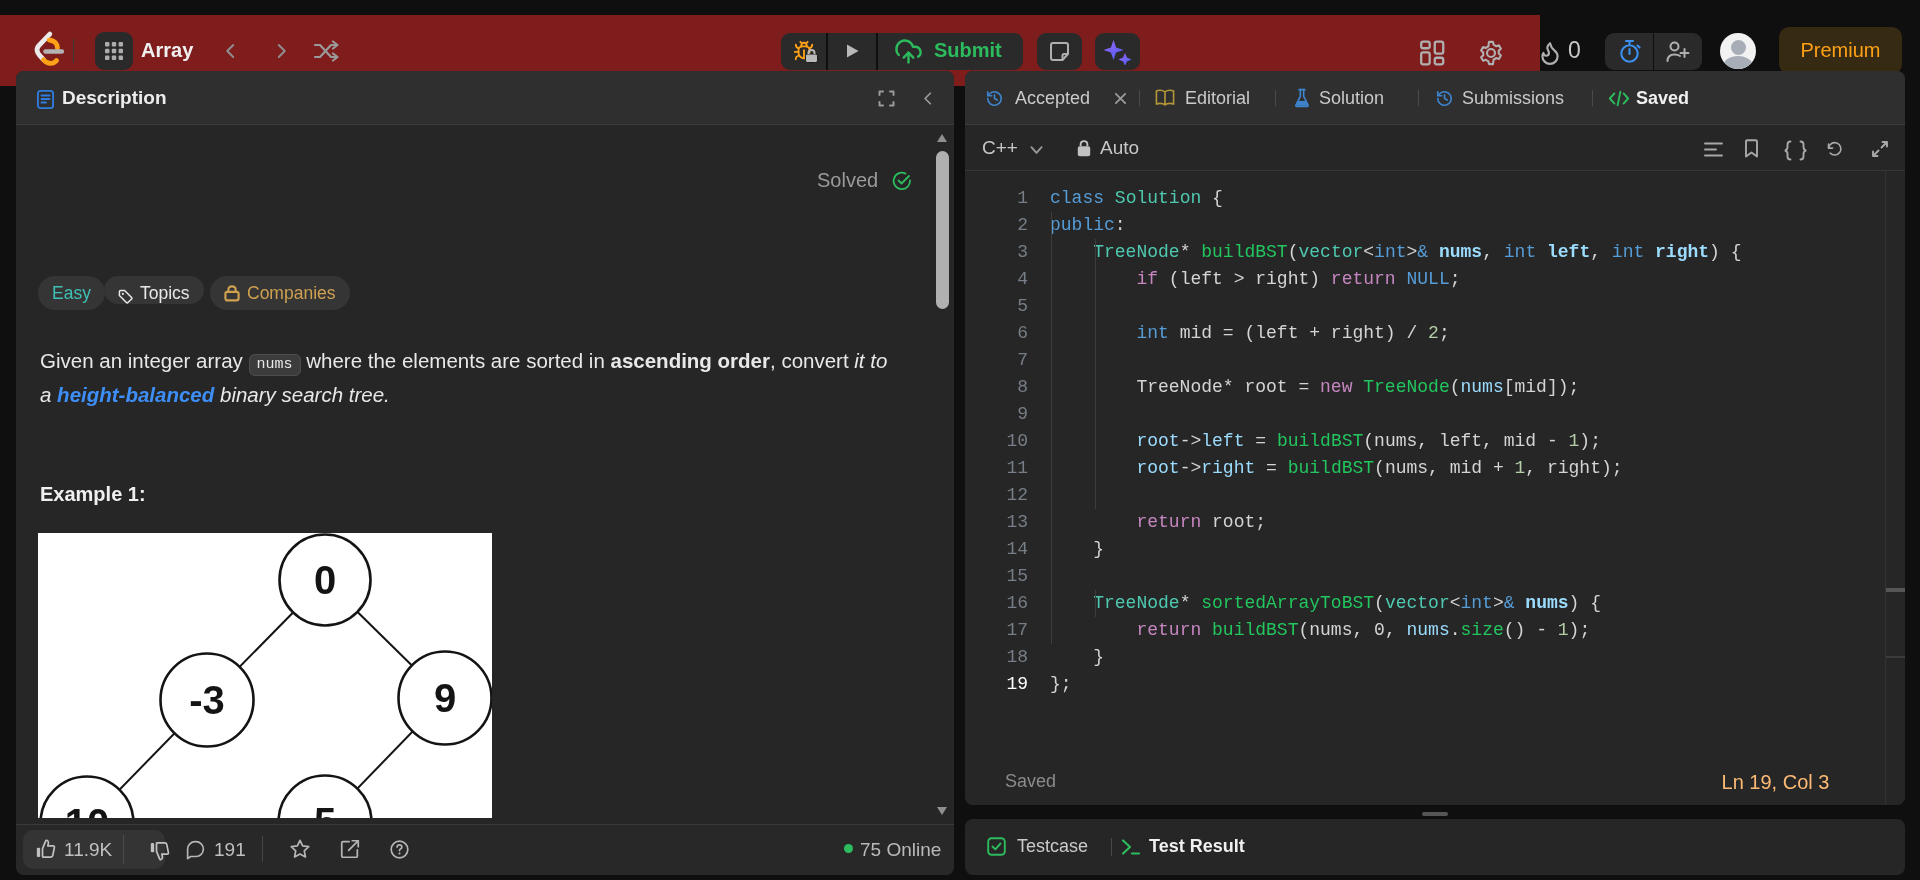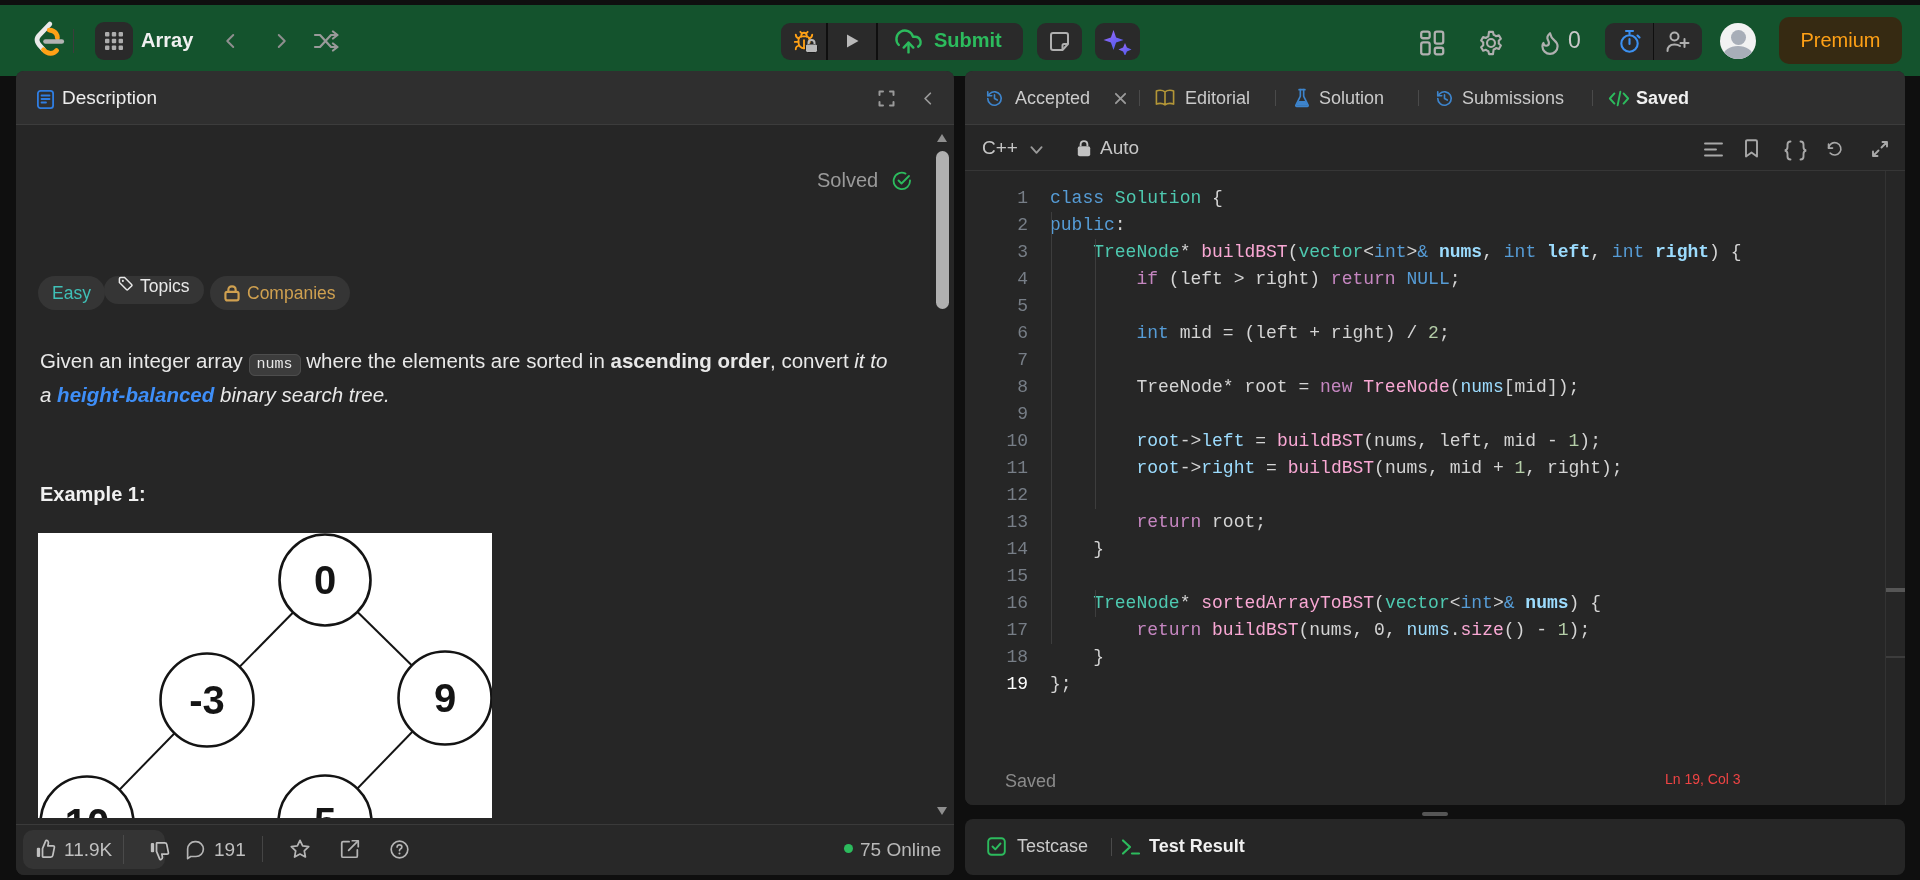--- a/index.html
+++ b/index.html
@@ -3,27 +3,27 @@
 <meta charset="utf-8">
 <style>
 *{margin:0;padding:0;box-sizing:border-box}
 html,body{width:1920px;height:880px;background:#0f0f0f;font-family:"Liberation Sans",sans-serif;overflow:hidden;position:relative}
 .abs{position:absolute}
 svg{display:block}
 
 .panel{position:absolute;background:#262626;border-radius:8px;overflow:hidden}
 
 .cd{font-family:"Liberation Mono",monospace;font-size:18px;line-height:27px;white-space:pre;color:#d4d4d4}
-.k{color:#569cd6}.t{color:#4ec9b0}.f{color:#f9a8d4}.p{color:#9cdcfe}.c{color:#c586c0}.n{color:#b5cea8}.b{font-weight:bold}
+.k{color:#569cd6}.t{color:#4ec9b0}.f{color:#22c55e}.p{color:#9cdcfe}.c{color:#c586c0}.n{color:#b5cea8}.b{font-weight:bold}
 .ln{position:absolute;width:50px;text-align:right;color:#777e87;font-family:"Liberation Mono",monospace;font-size:18px;line-height:27px}
 </style>
 </head>
 <body>
 
-<div class="abs" id="nav" style="left:0;top:5px;width:1920px;height:71px;background:#14532d">
+<div class="abs" id="nav" style="left:0;top:15px;width:1540px;height:71px;background:#7f1d1d">
 
   <svg class="abs" style="left:28px;top:12px" width="42" height="48" viewBox="0 0 42 48" fill="none" stroke-linecap="round">
     <path d="M21.8 7.1 L10.8 18.6 Q8.3 21.5 9.3 24.6 Q9.8 26.2 11.2 27.8 L15.5 32.7" stroke="#eaeaea" stroke-width="4.8"></path>
     <path d="M15.5 32.7 Q18.5 36.2 22.5 36.4 Q26.3 36.5 28.6 33.6" stroke="#ffa116" stroke-width="4.8"></path>
     <path d="M21.3 13.1 Q25.8 13.3 28 16.3 Q29.4 18.2 29.4 21.0" stroke="#ffa116" stroke-width="4.8"></path>
     <path d="M17.5 24.5 H33.8" stroke="#b3b3b3" stroke-width="4.6"></path>
   </svg>
   <div class="abs" style="left:73px;top:24px;width:1px;height:24px;background:#3c3c3c"></div>
 
   <div class="abs" style="left:95px;top:17px;width:38px;height:38px;background:#2a2a2a;border-radius:9px">
@@ -144,36 +144,36 @@
   <div class="abs" style="left:1779px;top:12px;width:123px;height:47px;display:flex;align-items:center;justify-content:center;font-size:20px;font-weight:500;color:#ffa116">Premium</div>
 </div>
 
 <div class="panel" style="left:16px;top:71px;width:938px;height:804px">
 
   <div class="abs" style="left:0;top:0;width:938px;height:54px;background:#2f2f2f;border-bottom:1px solid #3c3c3c"></div>
   <svg class="abs" style="left:21px;top:19px" width="17" height="19" viewBox="0 0 17 19">
     <rect x="0.9" y="0.9" width="15.2" height="17.2" rx="2.6" fill="none" stroke="#2f7de1" stroke-width="1.8"></rect>
     <path d="M4.5 5.5 H12.5 M4.5 9 H12.5 M4.5 12.5 H9" stroke="#2f7de1" stroke-width="1.8" stroke-linecap="round"></path>
   </svg>
-  <div class="abs" style="left:46px;top:16px;font-size:19px;font-weight:400;color:#ededed">Description</div>
+  <div class="abs" style="left:46px;top:16px;font-size:19px;font-weight:700;color:#ededed">Description</div>
   <svg class="abs" style="left:862px;top:19px" width="17" height="17" viewBox="0 0 17 17" fill="none" stroke="#9a9a9a" stroke-width="2" stroke-linecap="round" stroke-linejoin="round">
     <path d="M1.5 5 V1.5 H5 M12 1.5 H15.5 V5 M15.5 12 V15.5 H12 M5 15.5 H1.5 V12"></path>
   </svg>
   <svg class="abs" style="left:905px;top:20px" width="14" height="15" viewBox="0 0 24 24" fill="none" stroke="#9a9a9a" stroke-width="3" stroke-linecap="round" stroke-linejoin="round">
       <polyline points="16,3 7,12 16,21"></polyline>
     </svg>
 
   <div class="abs" style="left:801px;top:98px;font-size:20px;color:#9a9a9a">Solved</div>
   <svg class="abs" style="left:876px;top:100px" width="20" height="20" viewBox="0 0 20 20" fill="none" stroke="#2cbb5d" stroke-width="1.8" stroke-linecap="round" stroke-linejoin="round">
     <path d="M18 9.3 A8.2 8.2 0 1 1 13.5 2.6"></path>
     <path d="M6.5 9.5 L9.5 12.5 L17 5"></path>
   </svg>
 
   <div class="abs" style="left:22px;top:205px;height:34px;padding:0 14px;background:#353535;border-radius:17px;display:flex;align-items:center;font-size:17.5px;color:#3fc0b7">Easy</div>
-  <div class="abs" style="left:88px;top:205px;height:28px;padding:0 14px;background:#353535;border-radius:17px;display:flex;align-items:flex-start;gap:7px;font-size:17.5px;color:#e8e8e8">
+  <div class="abs" style="left:88px;top:205px;height:28px;padding:0 14px;background:#353535;border-radius:17px;display:flex;align-items:flex-end;gap:7px;font-size:17.5px;color:#e8e8e8">
     <svg width="15" height="15" viewBox="0 0 16 16" fill="none" stroke="#e8e8e8" stroke-width="1.6">
         <path d="M1.5 2.8 Q1.5 1.5 2.8 1.5 H7 L14.5 9 Q15.3 9.8 14.5 10.6 L10.6 14.5 Q9.8 15.3 9 14.5 L1.5 7 Z"></path>
         <circle cx="5.2" cy="5.2" r="1.1" fill="#e8e8e8" stroke="none"></circle>
       </svg>
     Topics
   </div>
   <div class="abs" style="left:194px;top:205px;height:34px;padding:0 14px;background:#353535;border-radius:17px;display:flex;align-items:center;gap:7px;font-size:17.5px;color:#cfa050">
     <svg width="16" height="17" viewBox="0 0 14 15" fill="none" stroke="#cfa050" stroke-width="1.9">
         <rect x="1.2" y="6" width="11.6" height="7.6" rx="1.6"></rect>
         <path d="M3.8 6 V4.3 Q3.8 1.2 7 1.2 Q10.2 1.2 10.2 4.3 V6"></path>
@@ -378,21 +378,21 @@
 
   <div class="abs" style="left:86px;top:141px;width:1px;height:432px;background:#3d3d3d"></div>
   <div class="abs" style="left:130px;top:168px;width:1px;height:270px;background:#3d3d3d"></div>
   <div class="abs" style="left:130px;top:519px;width:1px;height:27px;background:#3d3d3d"></div>
 
   <div class="abs" style="left:920px;top:100px;width:1px;height:634px;background:#333333"></div>
   <div class="abs" style="left:921px;top:517px;width:19px;height:4px;background:#565656"></div>
   <div class="abs" style="left:921px;top:585px;width:19px;height:2px;background:#3c3c3c"></div>
 
   <div class="abs" style="left:40px;top:700px;font-size:18px;color:#8b8b8b">Saved</div>
-  <div class="abs" style="left:700px;top:700px;width:221px;text-align:left;font-size:14px;color:#ef4444">Ln 19, Col 3</div>
+  <div class="abs" style="left:700px;top:700px;width:221px;text-align:center;font-size:20px;color:#fdba74">Ln 19, Col 3</div>
 </div>
 
 <div class="abs" style="left:1422px;top:812px;width:26px;height:4px;border-radius:2px;background:#555"></div>
 
 <div class="panel" style="left:965px;top:819px;width:940px;height:56px">
   <svg class="abs" style="left:22px;top:18px" width="19" height="19" viewBox="0 0 19 19" fill="none" stroke="#2cbb5d" stroke-width="1.9" stroke-linecap="round" stroke-linejoin="round">
     <rect x="1.2" y="1.2" width="16.6" height="16.6" rx="3.4"></rect>
     <path d="M5.5 9.5 L8.3 12.3 L13.5 6.5"></path>
   </svg>
   <div class="abs" style="left:52px;top:17px;font-size:18px;color:#cacaca">Testcase</div>

